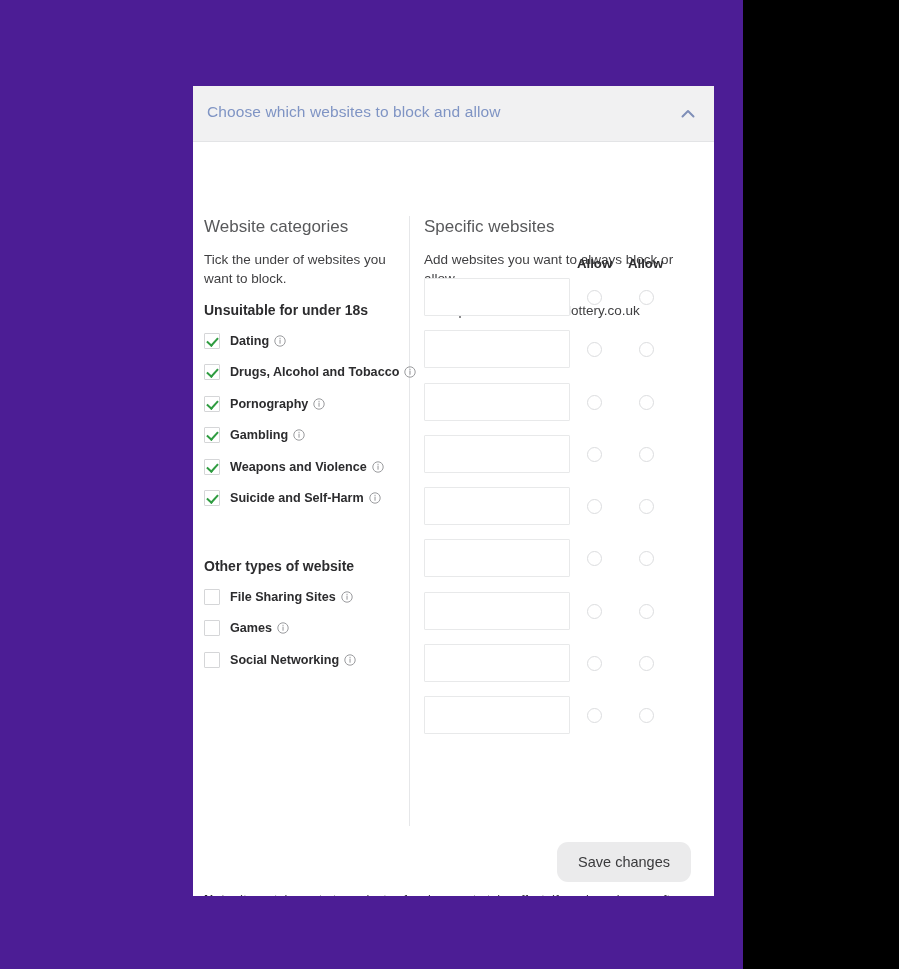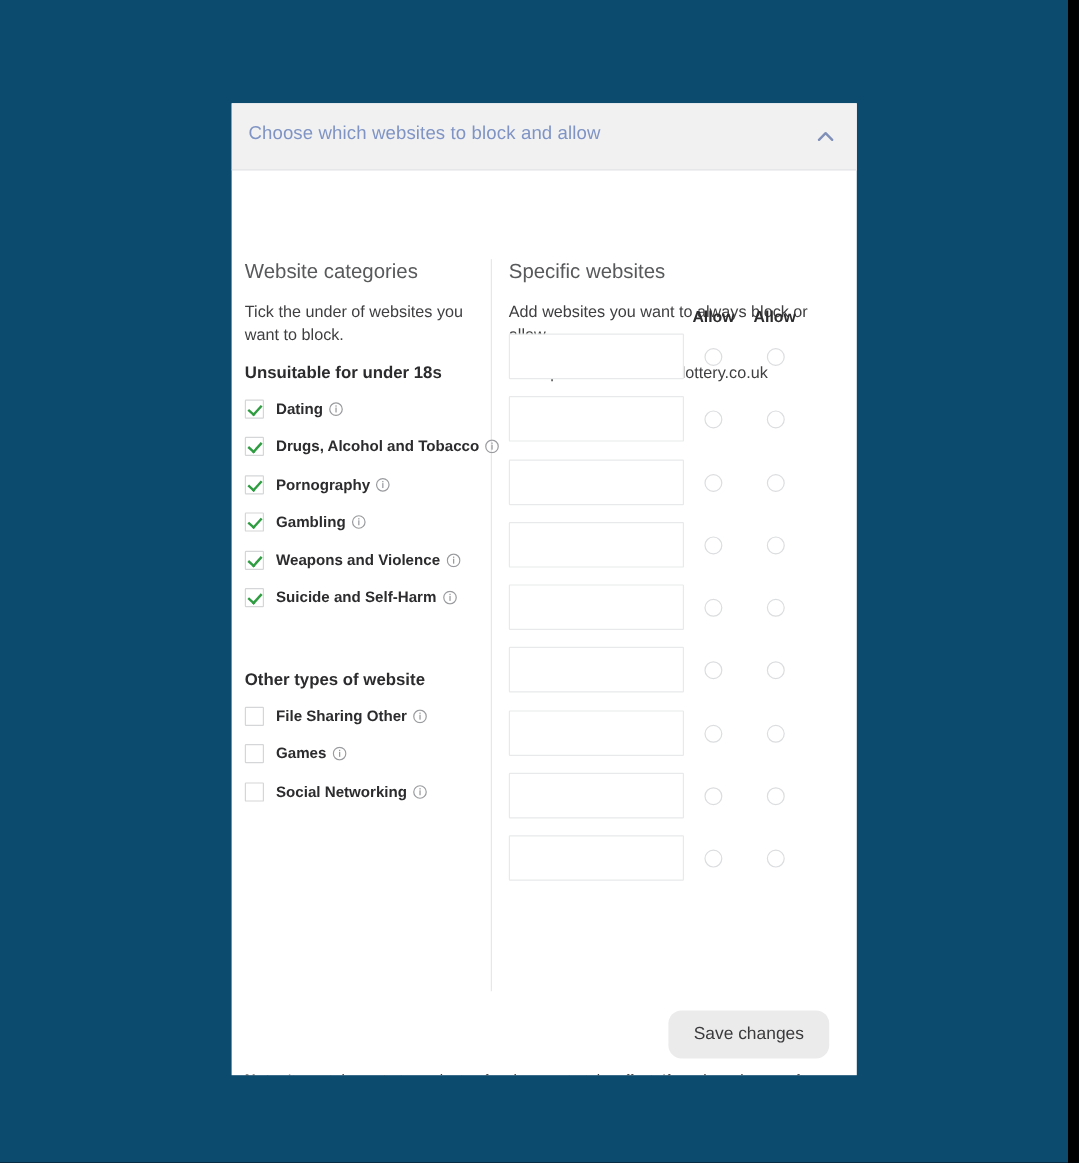--- a/index.html
+++ b/index.html
@@ -10,24 +10,23 @@
     height: 969px;
     overflow: hidden;
   }
   body {
     font-family: "Liberation Sans", sans-serif;
     -webkit-font-smoothing: antialiased;
   }
 
   #stage {
     position: relative;
-    width: 874px;
+    width: 743px;
     height: 969px;
-    background: #0c4a6e;
-    padding-left: 16px;
+    background: #4c1d95;
   }
 
   
   .card {
     position: absolute;
     left: 193px;
     top: 86px;
     width: 521px;
     height: 810px;
     background: #ffffff;
@@ -345,21 +344,21 @@
               </svg>
             </span>
           </div>
         </div>
 
         <div class="group-title second">Other types of website</div>
         <div class="check-list">
 
           <div class="check-row">
             <span class="checkbox"></span>
-            <span class="check-label">File Sharing Other</span>
+            <span class="check-label">File Sharing Sites</span>
             <span class="info-icon">
               <svg width="12" height="12" viewBox="0 0 12 12">
                 <circle cx="6" cy="6" r="5.2" fill="none" stroke="#9a9b9e" stroke-width="1"></circle>
                 <rect x="5.5" y="4.6" width="1.05" height="4.1" fill="#9a9b9e"></rect>
                 <rect x="5.5" y="2.8" width="1.05" height="1.1" fill="#9a9b9e"></rect>
               </svg>
             </span>
           </div>
 
           <div class="check-row">

